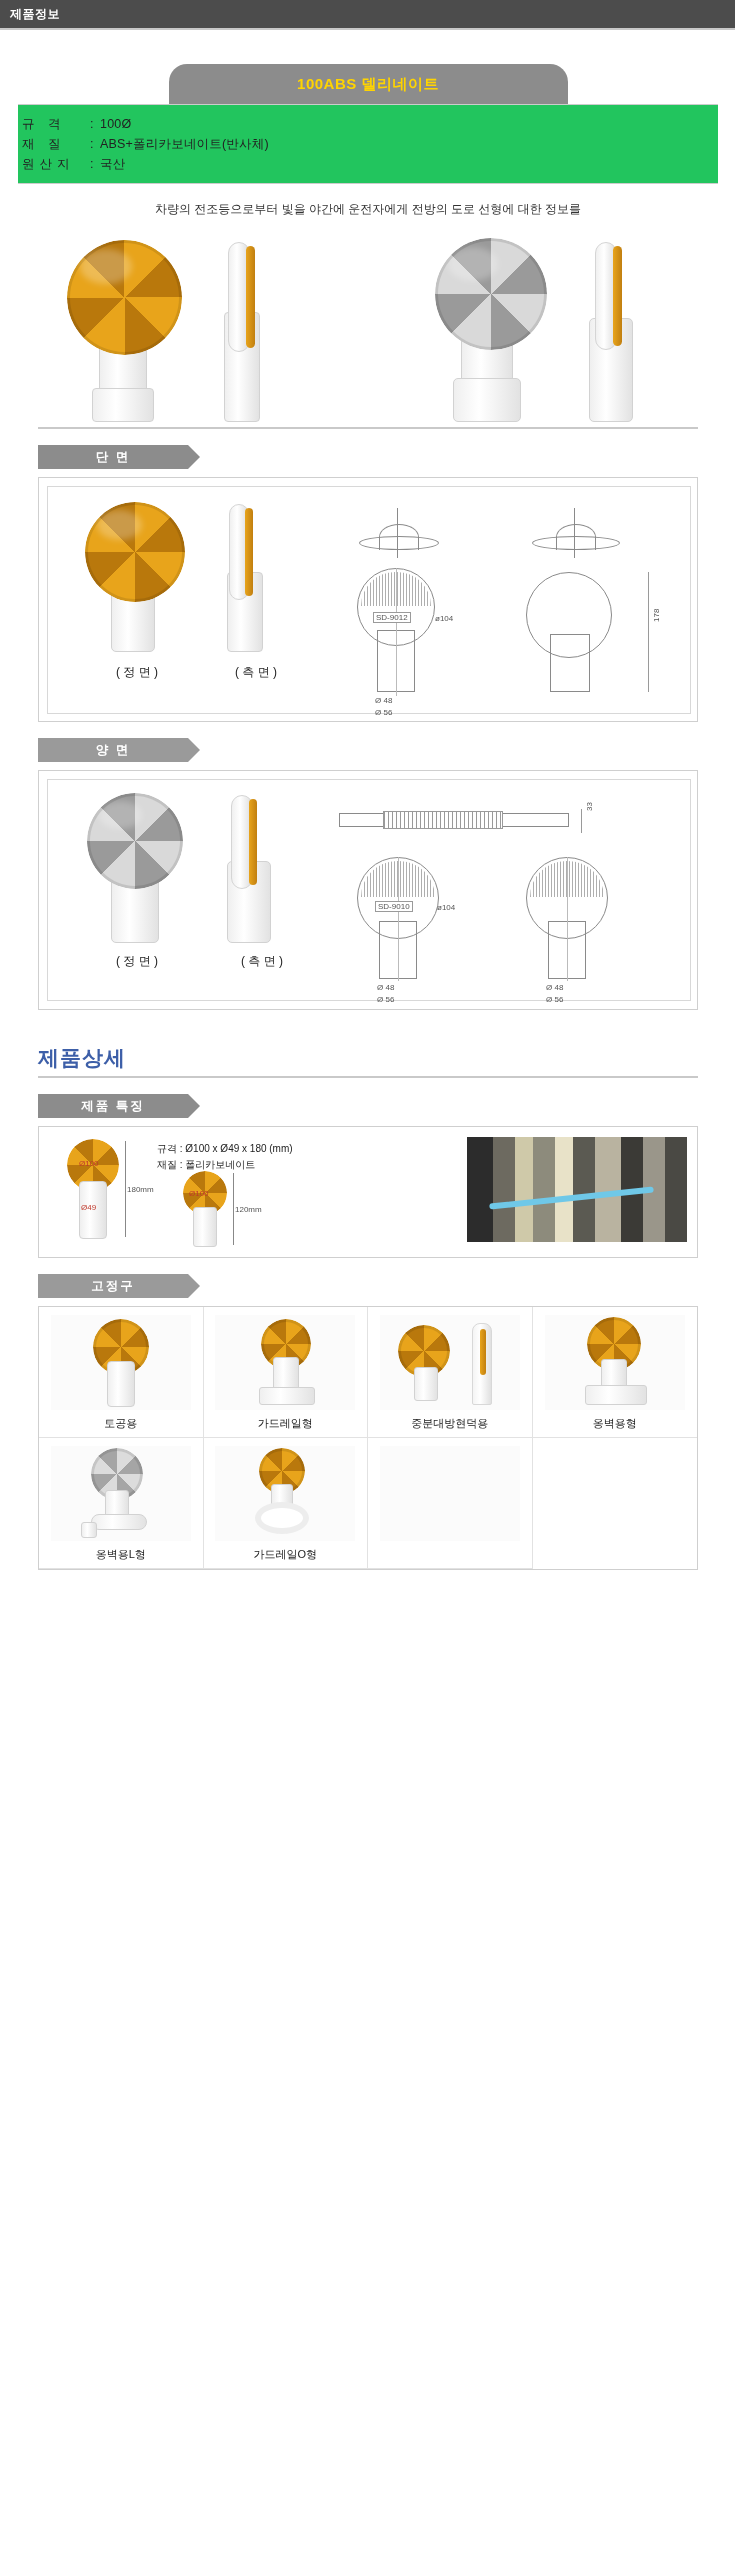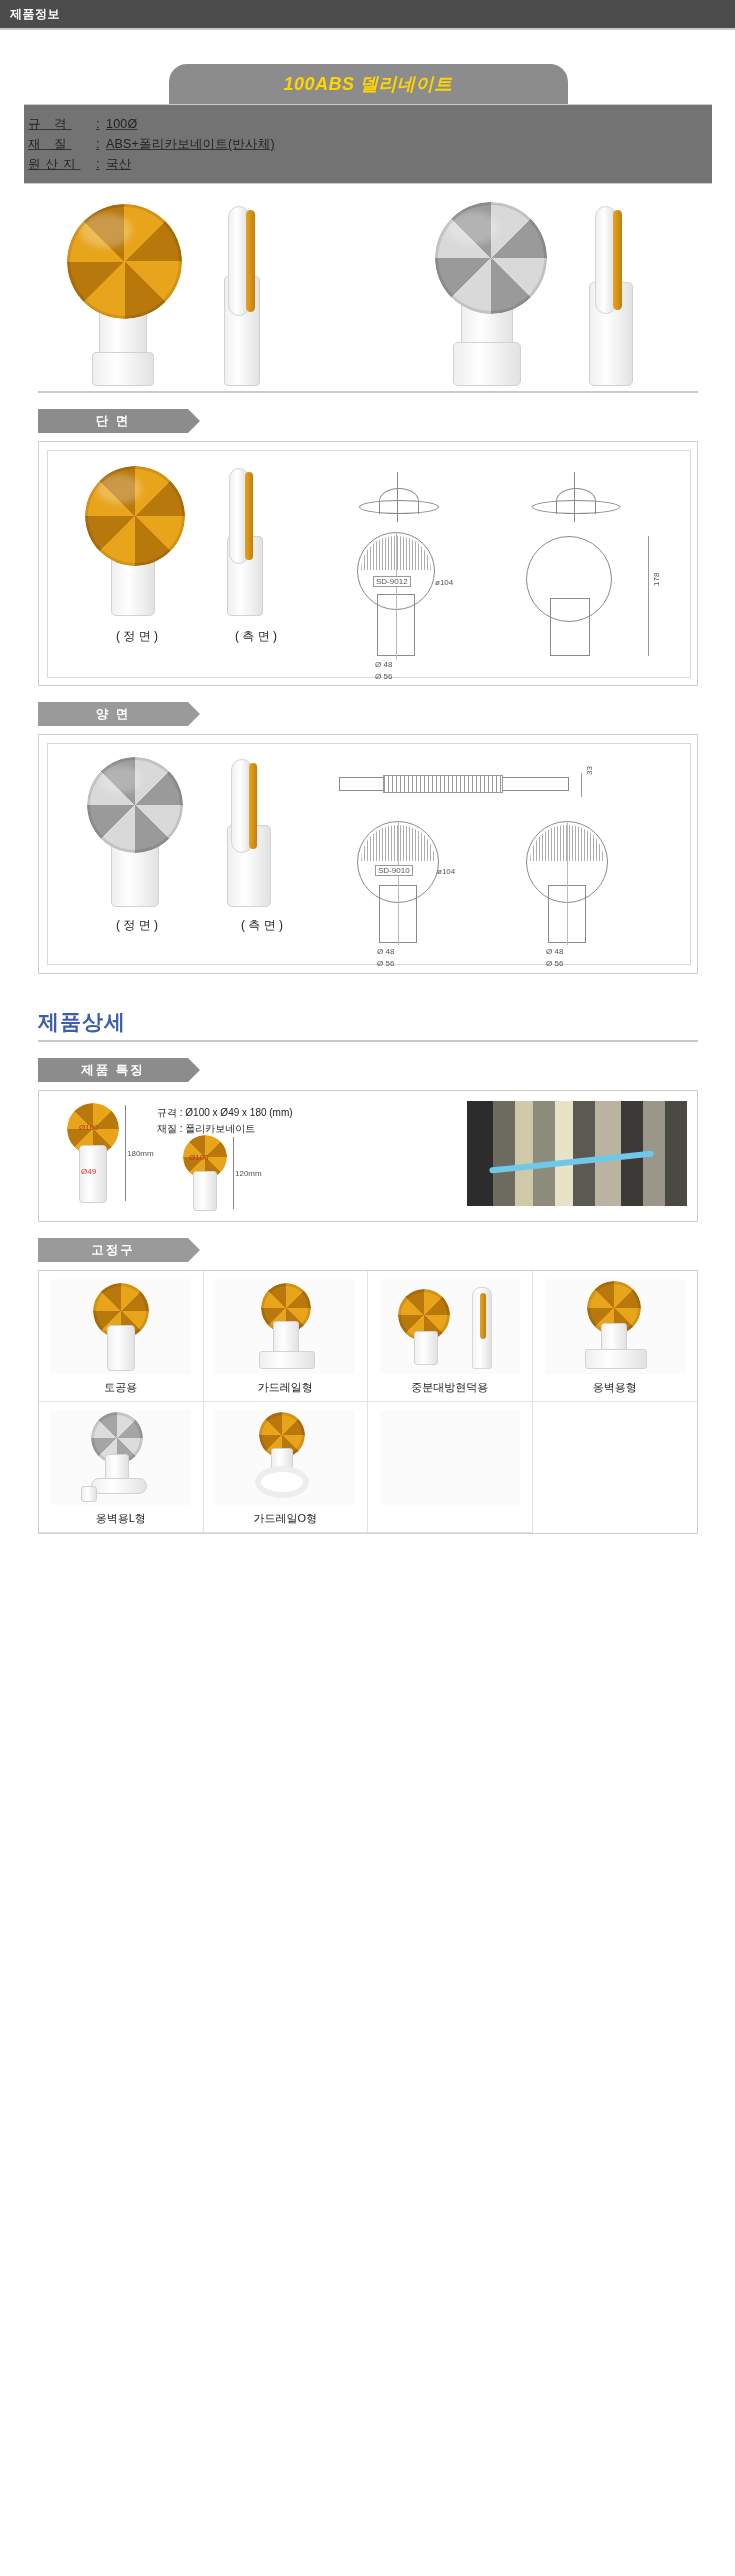--- a/index.html
+++ b/index.html
@@ -37,32 +37,30 @@
     width:399px;
     height:40px;
     background:#8c8c8c;
     border-radius:18px 18px 0 0;
     display:flex;
     align-items:center;
     justify-content:center;
   }
   .title-plate .t {
     color:#ffd400;
-    font-size:18px;
+    font-size:15px;
     font-weight:bold;
     letter-spacing:0.5px;
-    font-style:italic;
   }
   .spec-block {
-    margin:0 24px;
+    margin:0 18px;
     border-top:1px solid #cccccc;
     border-bottom:1px solid #cccccc;
     padding:9px 0 9px 4px;
-    background:#737373;
-    text-decoration:underline;
+    background:#22c55e;
   }
   .spec-row { display:flex; font-size:12.5px; line-height:20px; color:#222; }
   .spec-row .k { width:68px; letter-spacing:5px; }
   .spec-row .sep { width:10px; }
   .spec-row .v { letter-spacing:0.2px; }
 
   .desc {
     margin:14px 30px 0 30px;
     text-align:center;
     font-size:12px;
@@ -217,20 +215,21 @@
       <span class="v">ABS+폴리카보네이트(반사체)</span>
     </div>
     <div class="spec-row">
       <span class="k">원산지</span>
       <span class="sep">:</span>
       <span class="v">국산</span>
     </div>
   </div>
 
   <div class="desc">
+    <div>차량의 전조등으로부터 빛을  야간에 운전자에게 전방의 도로 선형에 대한 정보를</div>
   </div>
 
   <div class="hero">
 
     <div style="position:absolute;left:30px;top:0;width:130px;height:185px;">
       <div class="post" style="position:absolute;left:40px;top:88px;width:48px;height:95px;border-radius:6px 6px 3px 3px;"></div>
       <div class="post" style="position:absolute;left:33px;top:150px;width:62px;height:34px;border-radius:4px;"></div>
       <div class="disc" style="position:absolute;left:8px;top:2px;width:115px;height:115px;">
         <div class="pie" style="background:conic-gradient(#e8a41b 0deg 45deg,#b9780c 45deg 90deg,#e8a41b 90deg 135deg,#b9780c 135deg 180deg,#e8a41b 180deg 225deg,#b9780c 225deg 270deg,#e8a41b 270deg 315deg,#b9780c 315deg 360deg);"></div>
         <div class="gloss"></div>

